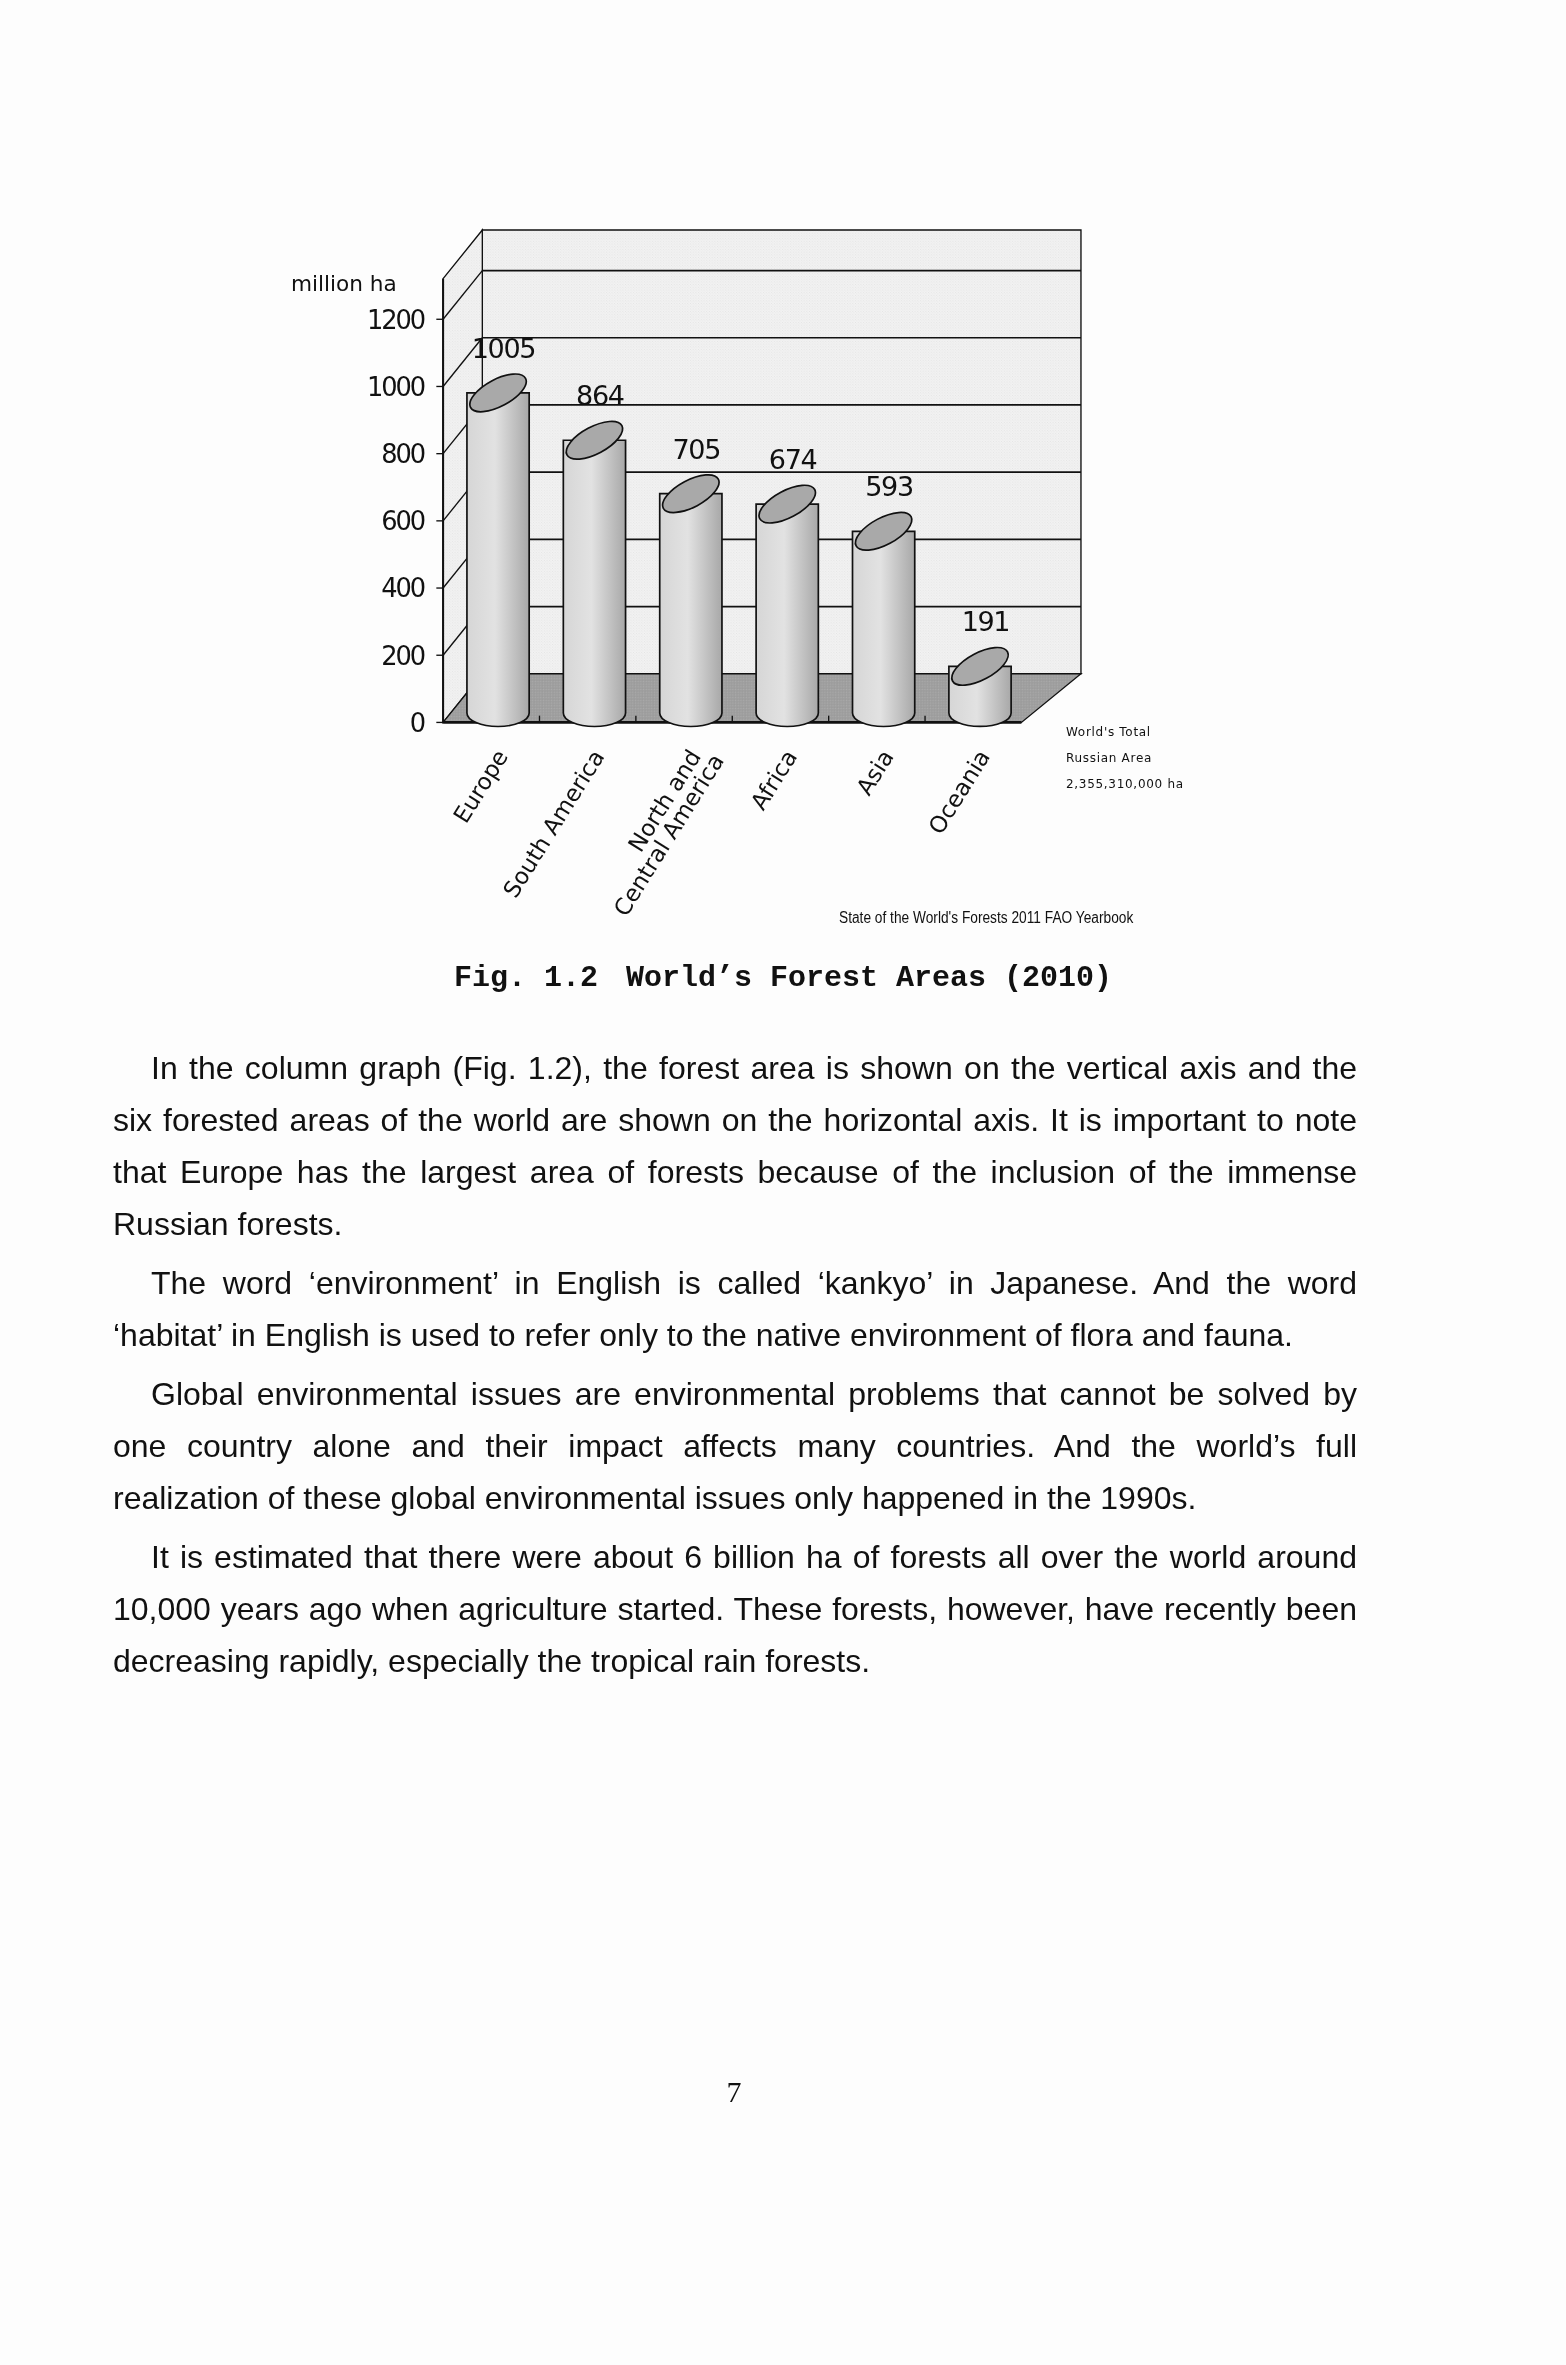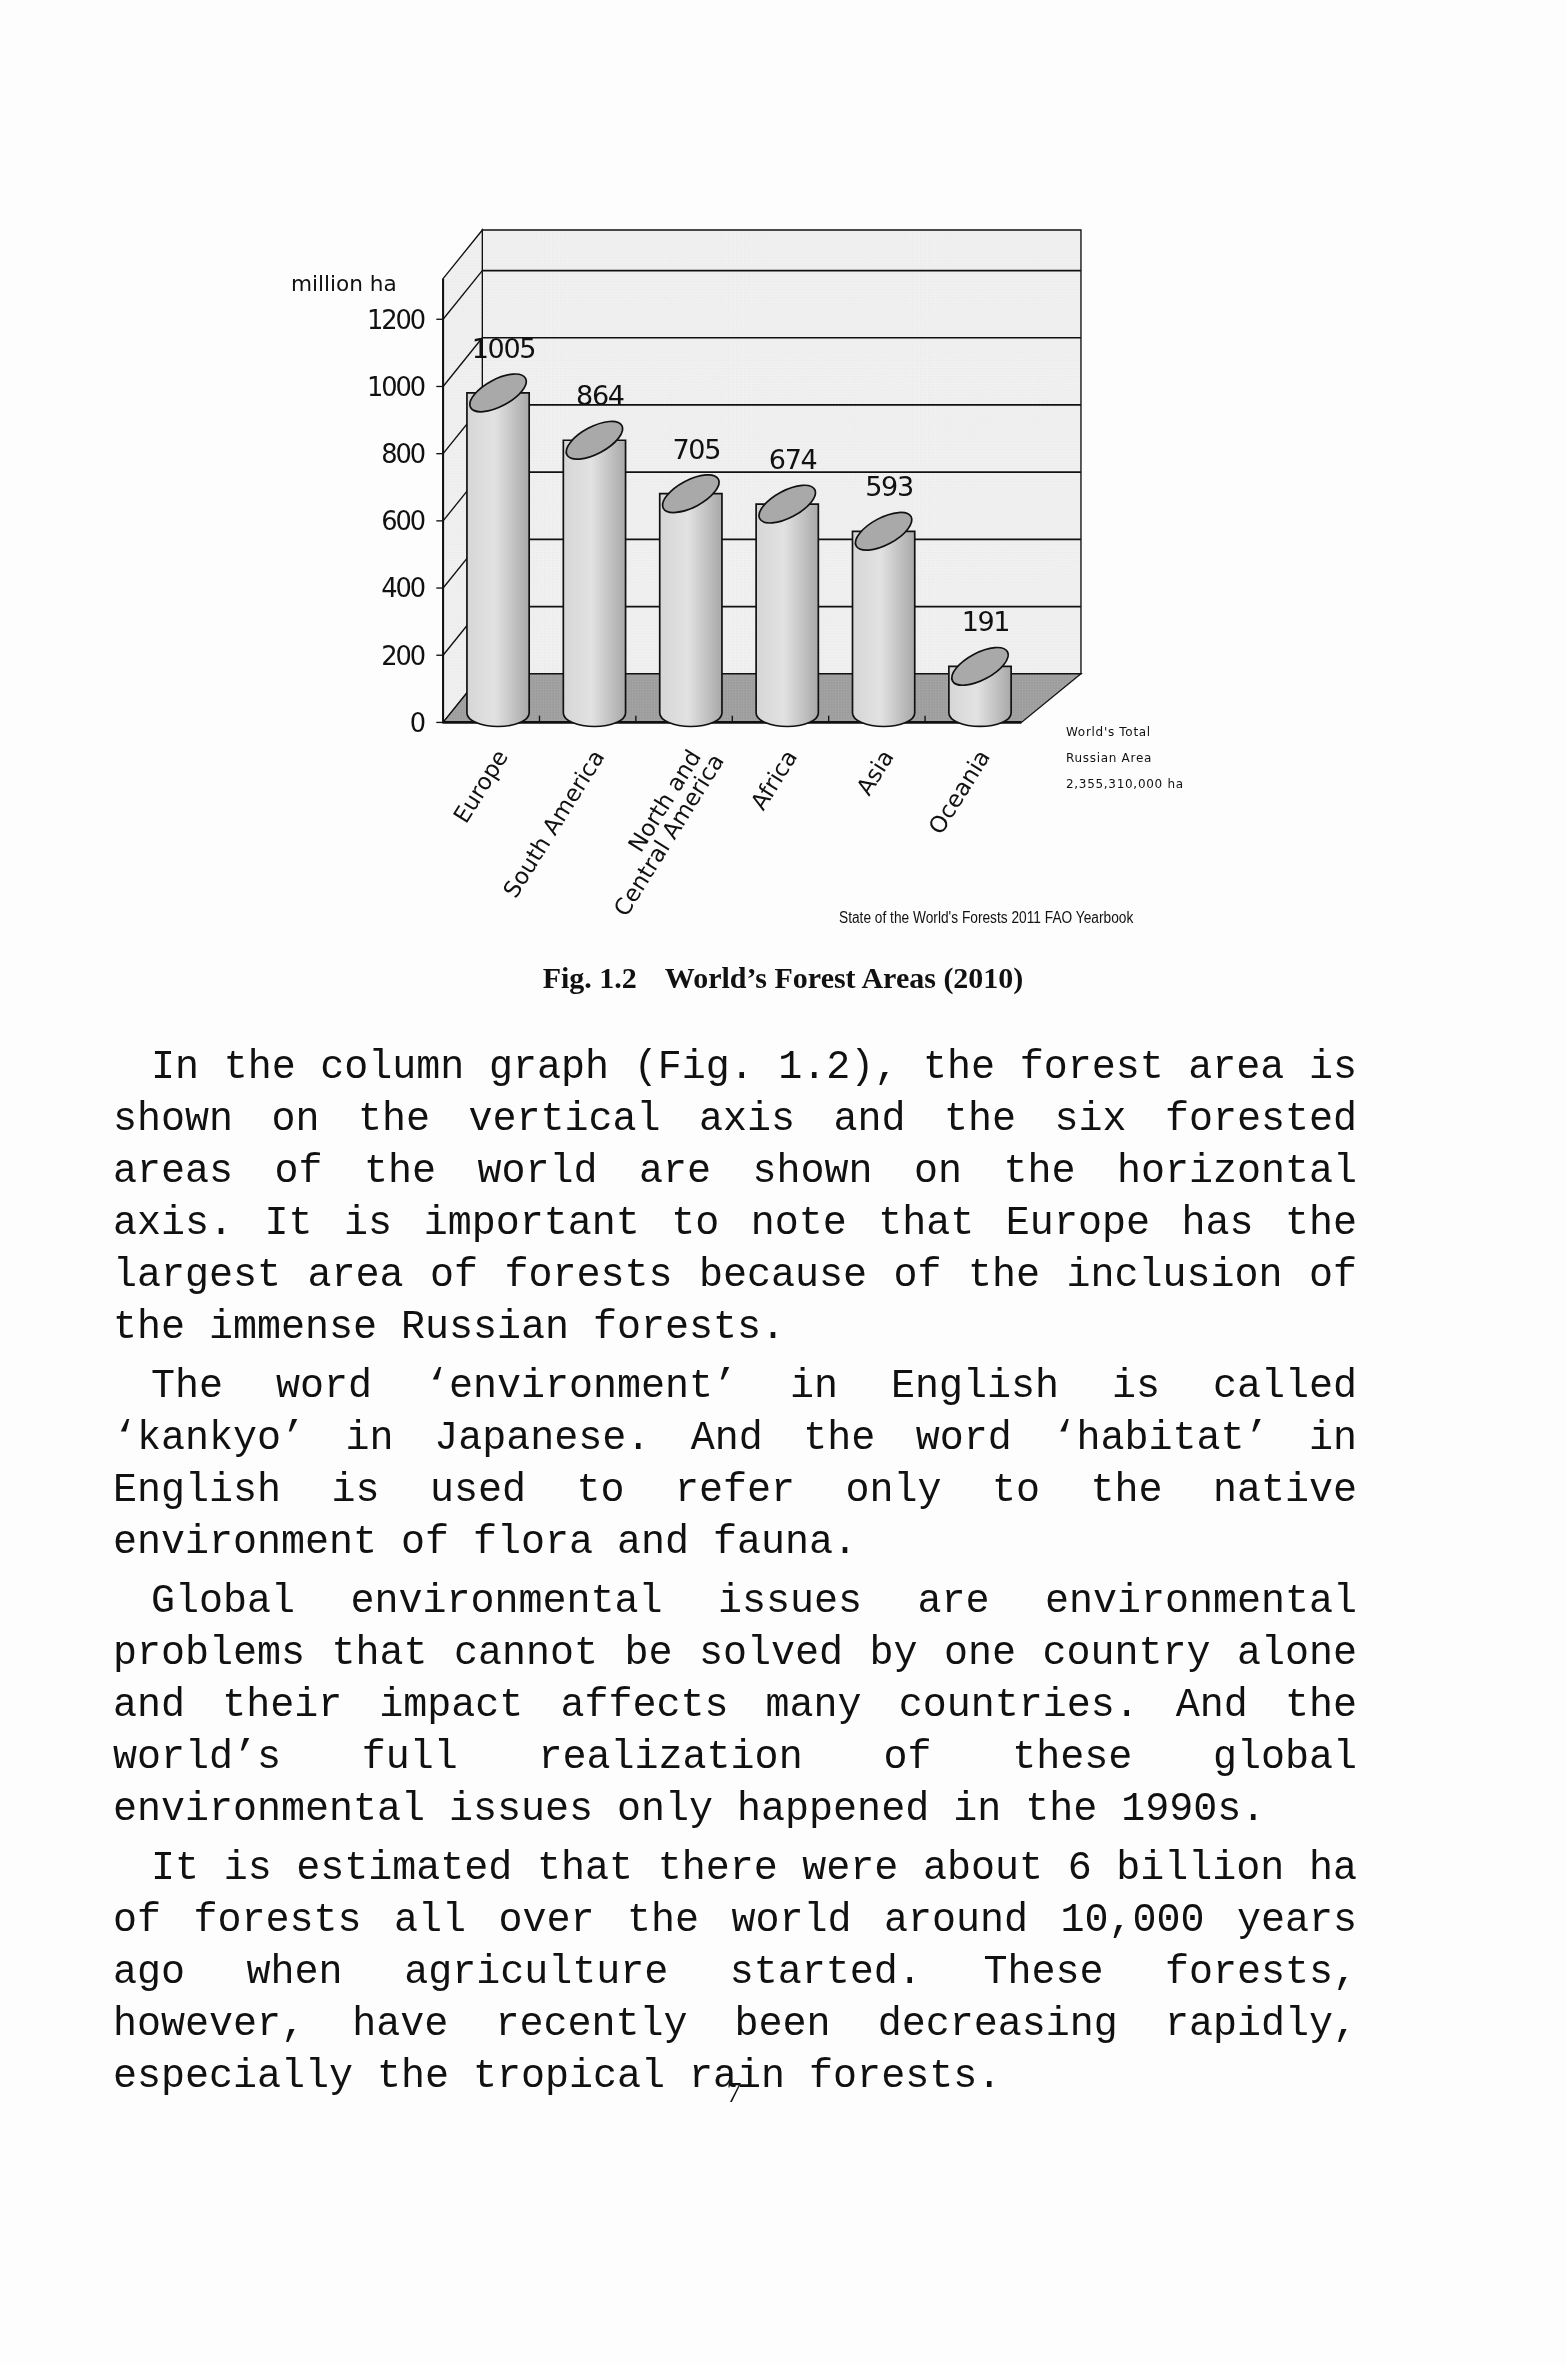--- a/index.html
+++ b/index.html
@@ -2,24 +2,24 @@
 <html style="font-size:10.8px"><head>
 <meta charset="utf-8">
 <style>
   html, body { margin:0; padding:0; background:#ffffff; }
   body { width:1566px; height:2366px; position:relative; overflow:hidden; }
   .page { position:absolute; left:0; top:0; width:1566px; height:2366px; background:#fdfdfd; }
   #chart { position:absolute; left:0; top:0; }
   .ann { position:absolute; font-family:"DejaVu Sans", sans-serif; color:#111; }
   .total { left:1066px; top:719px; font-size:12px; line-height:26px; letter-spacing:0.7px; }
   .source { left:839px; top:909px; font-size:15.6px; font-family:"Liberation Sans Narrow","Liberation Sans", sans-serif; letter-spacing:0px; transform:scaleX(0.88); transform-origin:left; }
-  .caption { position:absolute; left:0; width:100%; top:961px; text-align:center; font-family:Liberation Serif, serif; font-weight:bold; font-size:30px; color:#111; }
+  .caption { position:absolute; left:0; width:100%; top:961px; text-align:center; font-family:Liberation Mono, monospace; font-weight:bold; font-size:30px; color:#111; }
   .caption span { display:inline-block; }
   .caption .num { margin-right:28px; }
-  .body-text { position:absolute; left:113px; width:1244px; top:1042px; font-family:Liberation Mono, monospace; font-size:40px; line-height:52px; color:#111; }
+  .body-text { position:absolute; left:113px; width:1244px; top:1042px; font-family:Liberation Sans, sans-serif; font-size:32px; line-height:52px; color:#111; }
   .body-text p { margin:0 0 0 0; text-indent:38px; text-align:justify; }
   .body-text p + p { margin-top:7px; }
   .pagenum { position:absolute; left:0; width:1566px; text-align:center; top:2075px; font-family:"Liberation Serif", serif; font-size:30px; color:#111; padding-left:-6.8px; }
   .pagenum span { position:relative; left:-49px; }
 </style>
 </head>
 <body>
 
 <div class="page">
 

